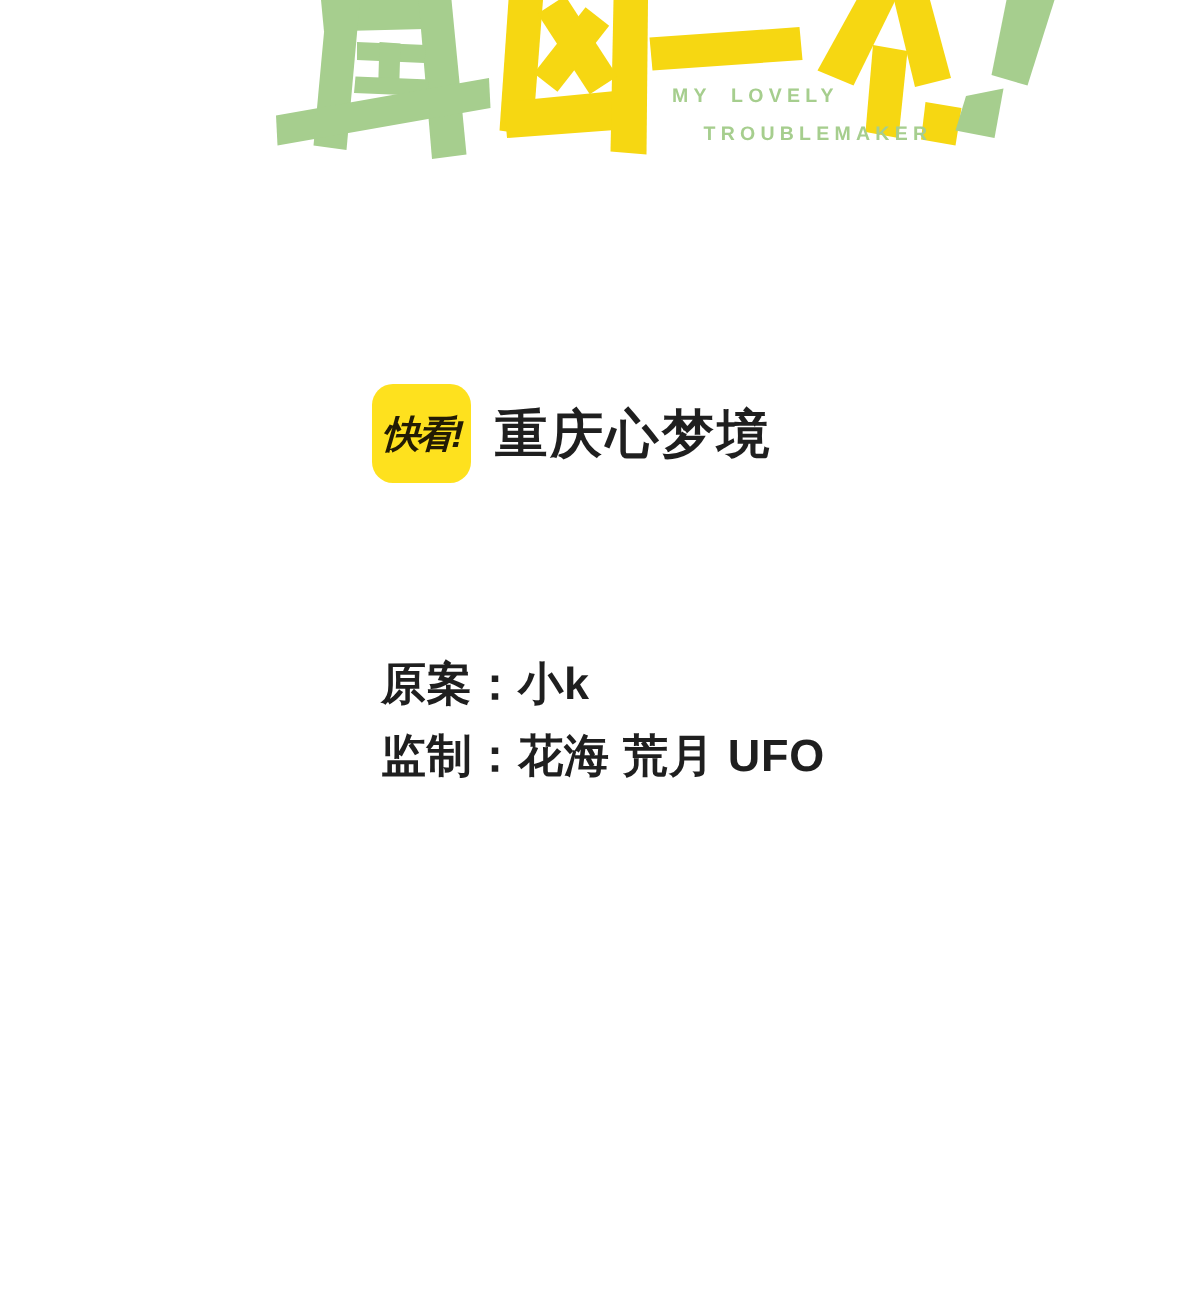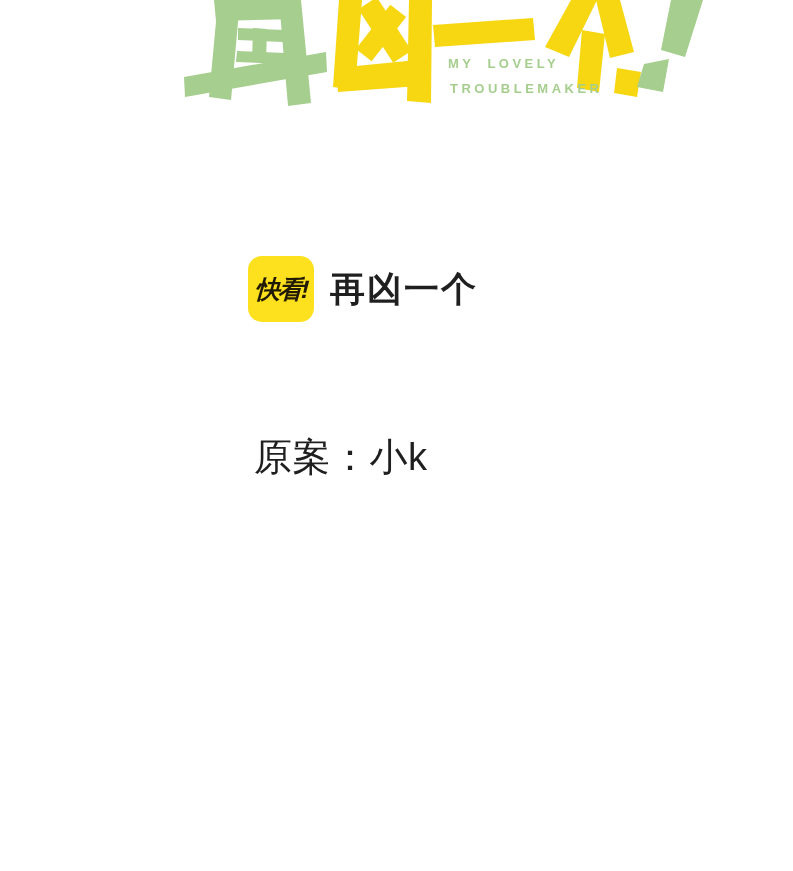--- a/index.html
+++ b/index.html
@@ -30,21 +30,21 @@
   }
   .subtitle {
     position: absolute;
     font-weight: bold;
     font-size: 13px;
     letter-spacing: 3.5px;
     word-spacing: 6px;
     white-space: nowrap;
   }
   .subtitle.line1 { left: 448px; top: 56px; }
-  .subtitle.line2 { left: 450px; top: 81px; }
+  .subtitle.line2 { left: 469px; top: 81px; }
 
   
   .publisher-row {
     position: absolute;
     left: 248px; top: 256px;
     display: flex;
     align-items: center;
     height: 66px;
   }
   .logo-badge {
@@ -74,23 +74,24 @@
 
   
   .credits {
     position: absolute;
     left: 254px; top: 433px;
     list-style: none;
   }
   .credits li {
     height: 48px;
     line-height: 48px;
-    font-size: 38px;
+    font-size: 30px;
     letter-spacing: 0.5px;
     white-space: nowrap;
+    font-weight: bold;
   }
 </style>
 </head>
 <body style="background: rgb(255, 255, 255);">
 
 <div class="page">
 
   <div class="title-art">
     <span class="sr-only">再凶一个！</span>
     <svg width="793" height="130" viewBox="0 0 793 130" aria-hidden="true">
@@ -130,20 +131,21 @@
       </g>
     </svg>
     <div class="subtitle line1" style="color: rgb(166, 206, 142);">MY LOVELY</div>
     <div class="subtitle line2" style="color: rgb(166, 206, 142);">TROUBLEMAKER</div>
   </div>
 
   <div class="publisher-row">
     <div class="logo-badge" style="background: rgb(254, 225, 30);">
       <span>快看!</span>
     </div>
-    <div class="publisher-label" style="color: rgb(31, 31, 31);">再凶一个</div>
+    <div class="publisher-label" style="color: rgb(31, 31, 31);">重庆心梦境</div>
   </div>
 
   <ul class="credits" style="color: rgb(31, 31, 31);">
     <li>原案：小k</li>
+    <li>监制：花海 荒月 UFO</li>
   </ul>
 
 </div>
 
 </body></html>

